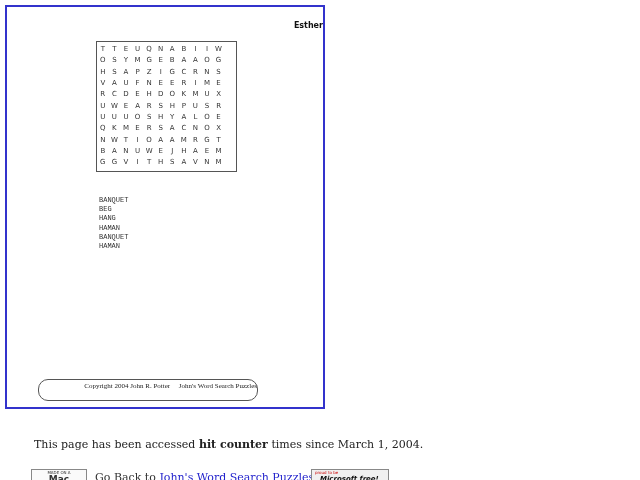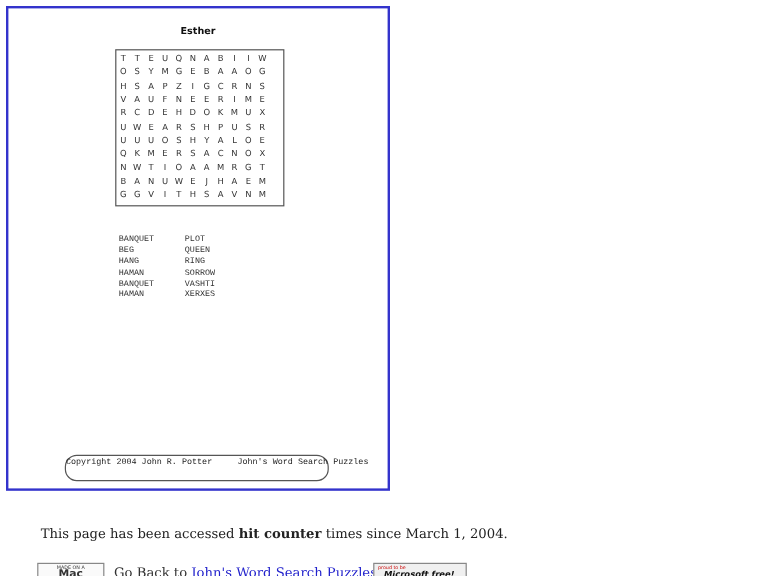--- a/index.html
+++ b/index.html
@@ -1,25 +1,25 @@
 <!DOCTYPE html>
 <html><head>
 <meta charset="utf-8">
 <style>
   html, body { margin:0; padding:0; background:#ffffff; }
   body { width:640px; height:480px; overflow:hidden; position:relative; font-family:"DejaVu Serif", serif; color:#222; }
   .frame { position:absolute; left:5px; top:5px; width:316px; height:400px; border:2px solid #3333cc; background:#fff; }
-  .title { position:absolute; left:0; width:100%; top:14px; text-align:center; font-family:"DejaVu Sans", sans-serif; font-weight:bold; font-size:8px; color:#111; }
+  .title { position:absolute; left:0; width:100%; top:14px; text-align:right; font-family:"DejaVu Sans", sans-serif; font-weight:bold; font-size:8px; color:#111; }
   .grid { position:absolute; left:89px; top:34px; width:139px; border:1px solid #555; padding:2px 0; }
   .grid-row { display:flex; height:11.35px; line-height:11.35px; }
   .grid-cell { width:11.58px; text-align:center; font-family:"DejaVu Sans", sans-serif; font-size:7px; color:#333; }
   .words { position:absolute; left:92px; top:189px; display:flex; font-family:Liberation Mono, monospace; font-size:7px; color:#333; }
   .word-col { width:55px; }
   .word { height:9.2px; line-height:9.2px; }
-  .copyright { position:absolute; left:47px; top:372px; width:220px; height:22px; border:1px solid #555; border-radius:10px; font-family:Liberation Mono, monospace; font-size:7px; text-align:right; color:#222; line-height:9px; padding-top:2px; box-sizing:border-box; }
+  .copyright { position:absolute; left:31px; top:372px; width:220px; height:22px; border:1px solid #555; border-radius:10px; font-family:Liberation Serif, serif; font-size:7px; text-align:right; color:#222; line-height:9px; padding-top:2px; box-sizing:border-box; }
   .counter { position:absolute; left:14px; top:438px; font-family:"DejaVu Serif", serif; font-size:11px; color:#222;margin-left:20px; }
   .counter b { font-weight:bold; }
   .footer { position:absolute; left:31px; top:469px; width:380px; height:14px; }
   .badge-mac { position:absolute; left:0; top:0; width:54px; height:16px; border:1px solid #888; background:#fafafa; font-family:"DejaVu Sans", sans-serif; font-size:4px; text-align:center; color:#333; }
   .badge-mac .big { font-size:9px; font-weight:bold; display:block; margin-top:-1px; }
   .goback { position:absolute; left:64px; top:2px; font-family:"DejaVu Serif", serif; font-size:11px; color:#333; white-space:nowrap; }
   .goback a { color:#2222cc; text-decoration:none; }
   .badge-ms { position:absolute; left:280px; top:0; width:76px; height:16px; border:1px solid #888; background:#f0f0f0; font-family:"DejaVu Sans", sans-serif; }
   .badge-ms .small { position:absolute; left:3px; top:0; font-size:4px; color:#cc0000; }
   .badge-ms .big { position:absolute; left:8px; top:5px; font-size:7px; font-weight:bold; font-style:italic; color:#111; }
@@ -176,28 +176,20 @@
     </div>
   <div class="words" id="words">
       <div class="word-col">
         <div class="word">BANQUET</div>
         <div class="word">BEG</div>
         <div class="word">HANG</div>
         <div class="word">HAMAN</div>
         <div class="word">BANQUET</div>
         <div class="word">HAMAN</div>
       </div>
-      <div class="word-col">
-        <div class="word">PLOT</div>
-        <div class="word">QUEEN</div>
-        <div class="word">RING</div>
-        <div class="word">SORROW</div>
-        <div class="word">VASHTI</div>
-        <div class="word">XERXES</div>
-      </div>
     </div>
   <div class="copyright">
     <div style="white-space:pre;">Copyright 2004 John R. Potter     John's Word Search Puzzles</div>
   </div>
 </div>
 
 <div class="counter">
   <span style="white-space:pre;">This page has been accessed </span><b>hit counter</b><span style="white-space:pre;"> times since March 1, 2004.</span>
 </div>
 

